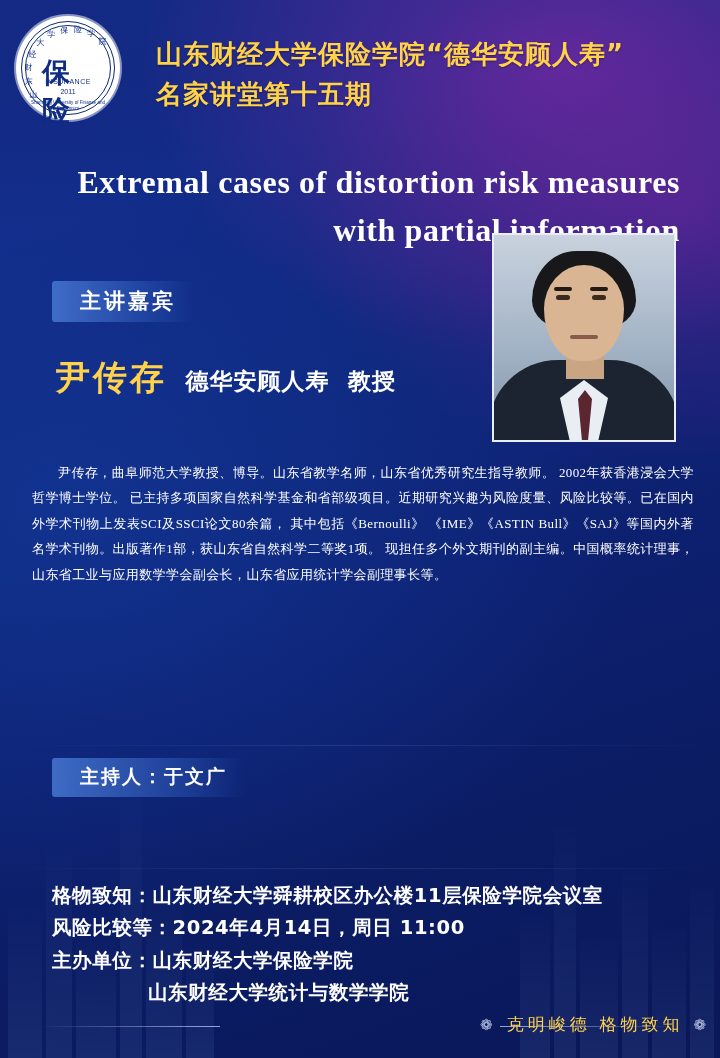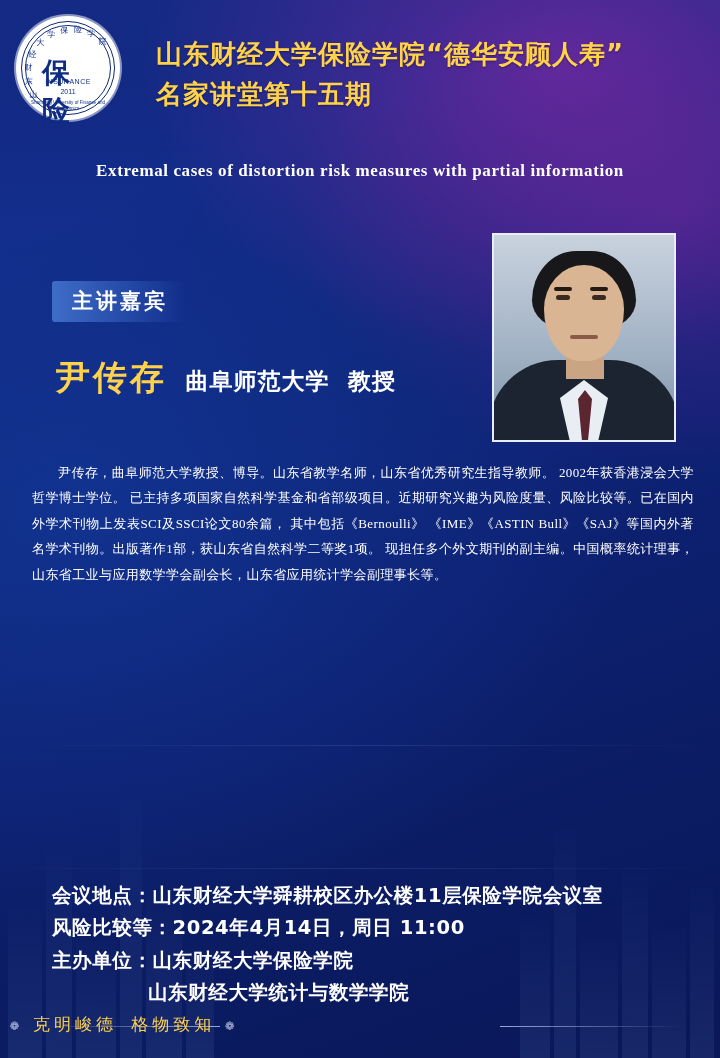--- a/index.html
+++ b/index.html
@@ -127,39 +127,39 @@
     font-family: "DejaVu Sans", "Liberation Sans", sans-serif;
     text-shadow: 0 1px 2px rgba(0,0,0,0.35);
     margin-left: 36px;
   }
 
   .title-en {
     position: absolute;
     left: 40px;
     right: 40px;
     top: 158px;
-    text-align: center;
+    text-align: right;
     color: #ffffff;
-    font-size: 17px;
+    font-size: 32px;
     line-height: 1.5;
     font-family: "Liberation Serif", "DejaVu Serif", serif;
     font-weight: bold;
     letter-spacing: 0.6px;
   }
 
   
   .tag {
     position: absolute;
     color: #fff;
     font-size: 21px;
     font-weight: bold;
     letter-spacing: 3px;
     font-family: "DejaVu Sans", "Liberation Sans", sans-serif;
     background: linear-gradient(90deg, rgba(70,120,210,0.85) 0%, rgba(40,80,175,0.55) 70%, rgba(30,60,150,0.0) 100%);
-    padding: 6px 18px 7px 20px;
+    padding: 6px 18px 7px 28px;
     border-radius: 3px;
     text-align: center;
   }
   #speaker-tag { left: 52px; top: 281px; }
   #host-tag    { left: 52px; top: 758px; font-size: 19px; letter-spacing: 2px; }
 
   .speaker-line {
     position: absolute;
     left: 56px;
     top: 355px;
@@ -300,25 +300,25 @@
     letter-spacing: 0.6px;
     font-family: "DejaVu Sans", "Liberation Sans", sans-serif;
   }
   .info .indent { padding-left: 96px; }
 
   
   .footer {
     position: absolute;
     left: 0; right: 0;
     bottom: 22px;
-    text-align: left;
+    text-align: right;
     color: #ffd24a;
     font-size: 17px;
     letter-spacing: 4px;
-    font-family: Liberation Mono, monospace;
+    font-family: Liberation Sans, sans-serif;
   }
   .footer .deco {
     display: inline-block;
     color: #cfd9f5;
     font-size: 15px;
     margin: 0 10px;
     opacity: 0.9;
   }
   .footer-rule {
     position: absolute;
@@ -376,45 +376,46 @@
     <div>山东财经大学保险学院“德华安顾人寿”</div>
     <div>名家讲堂第十五期</div>
   </div>
 
   <div class="title-en">Extremal cases of distortion risk measures with partial information</div>
 
   <div class="tag" id="speaker-tag">主讲嘉宾</div>
 
   <div class="speaker-line">
     <span class="speaker-name">尹传存</span>
-    <span class="speaker-affil">曲阜师范大学</span>
+    <span class="speaker-affil">德华安顾人寿</span>
     <span class="speaker-affil">教授</span>
   </div>
 
   <div class="photo">
     <div class="bgwall"></div>
     <div class="body"></div>
     <div class="shirt"></div>
     <div class="tie"></div>
     <div class="neck"></div>
     <div class="hair"></div>
     <div class="face"></div>
     <div class="brow l"></div>
     <div class="brow r"></div>
     <div class="eye l"></div>
     <div class="eye r"></div>
     <div class="mouth"></div>
   </div>
 
   <div class="bio">尹传存，曲阜师范大学教授、博导。山东省教学名师，山东省优秀研究生指导教师。 2002年获香港浸会大学哲学博士学位。 已主持多项国家自然科学基金和省部级项目。近期研究兴趣为风险度量、风险比较等。已在国内外学术刊物上发表SCI及SSCI论文80余篇， 其中包括《Bernoulli》 《IME》《ASTIN Bull》《SAJ》等国内外著名学术刊物。出版著作1部，获山东省自然科学二等奖1项。 现担任多个外文期刊的副主编。中国概率统计理事，山东省工业与应用数学学会副会长，山东省应用统计学会副理事长等。</div>
 
+  <div class="tag" id="host-tag">主持人：于文广</div>
 
   <div class="info">
     <div>
-      <span>会议地点：</span><span>山东财经大学舜耕校区办公楼11层保险学院会议室</span>
+      <span>格物致知：</span><span>山东财经大学舜耕校区办公楼11层保险学院会议室</span>
     </div>
     <div>
       <span>风险比较等：</span><span>2024年4月14日，周日  11:00</span>
     </div>
     <div>
       <span>主办单位：</span><span>山东财经大学保险学院</span>
     </div>
     <div class="indent">
       <span>山东财经大学统计与数学学院</span>
     </div>

